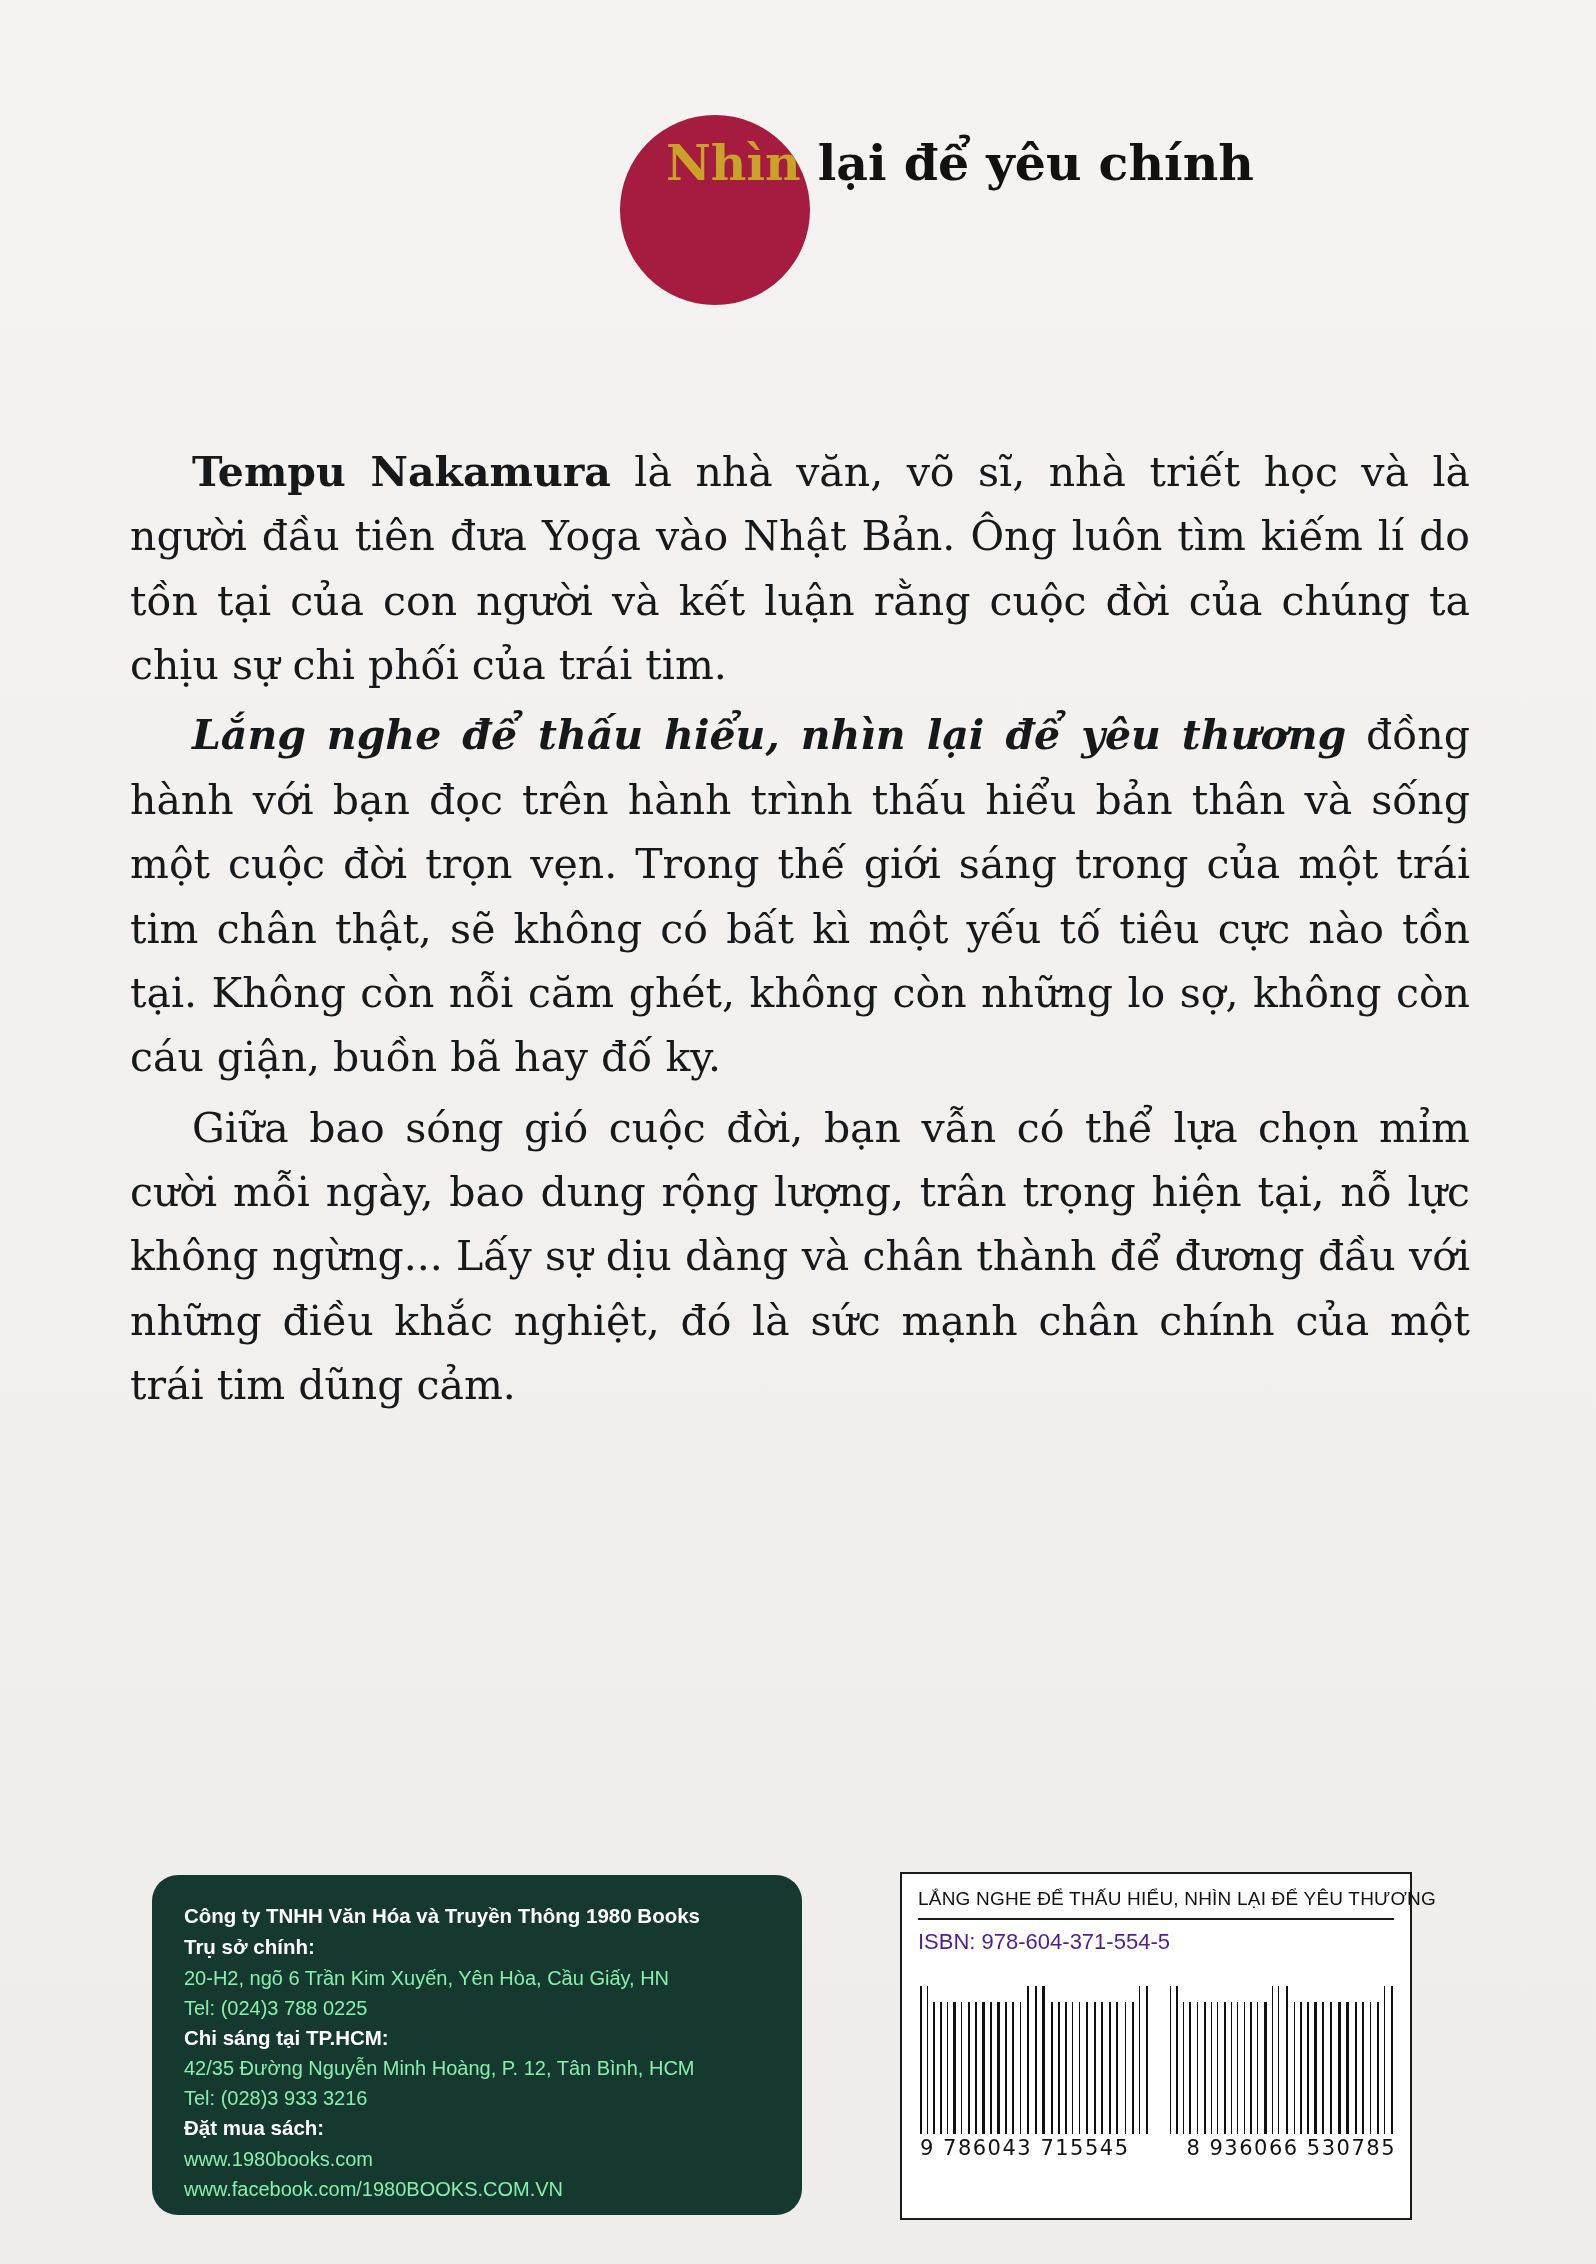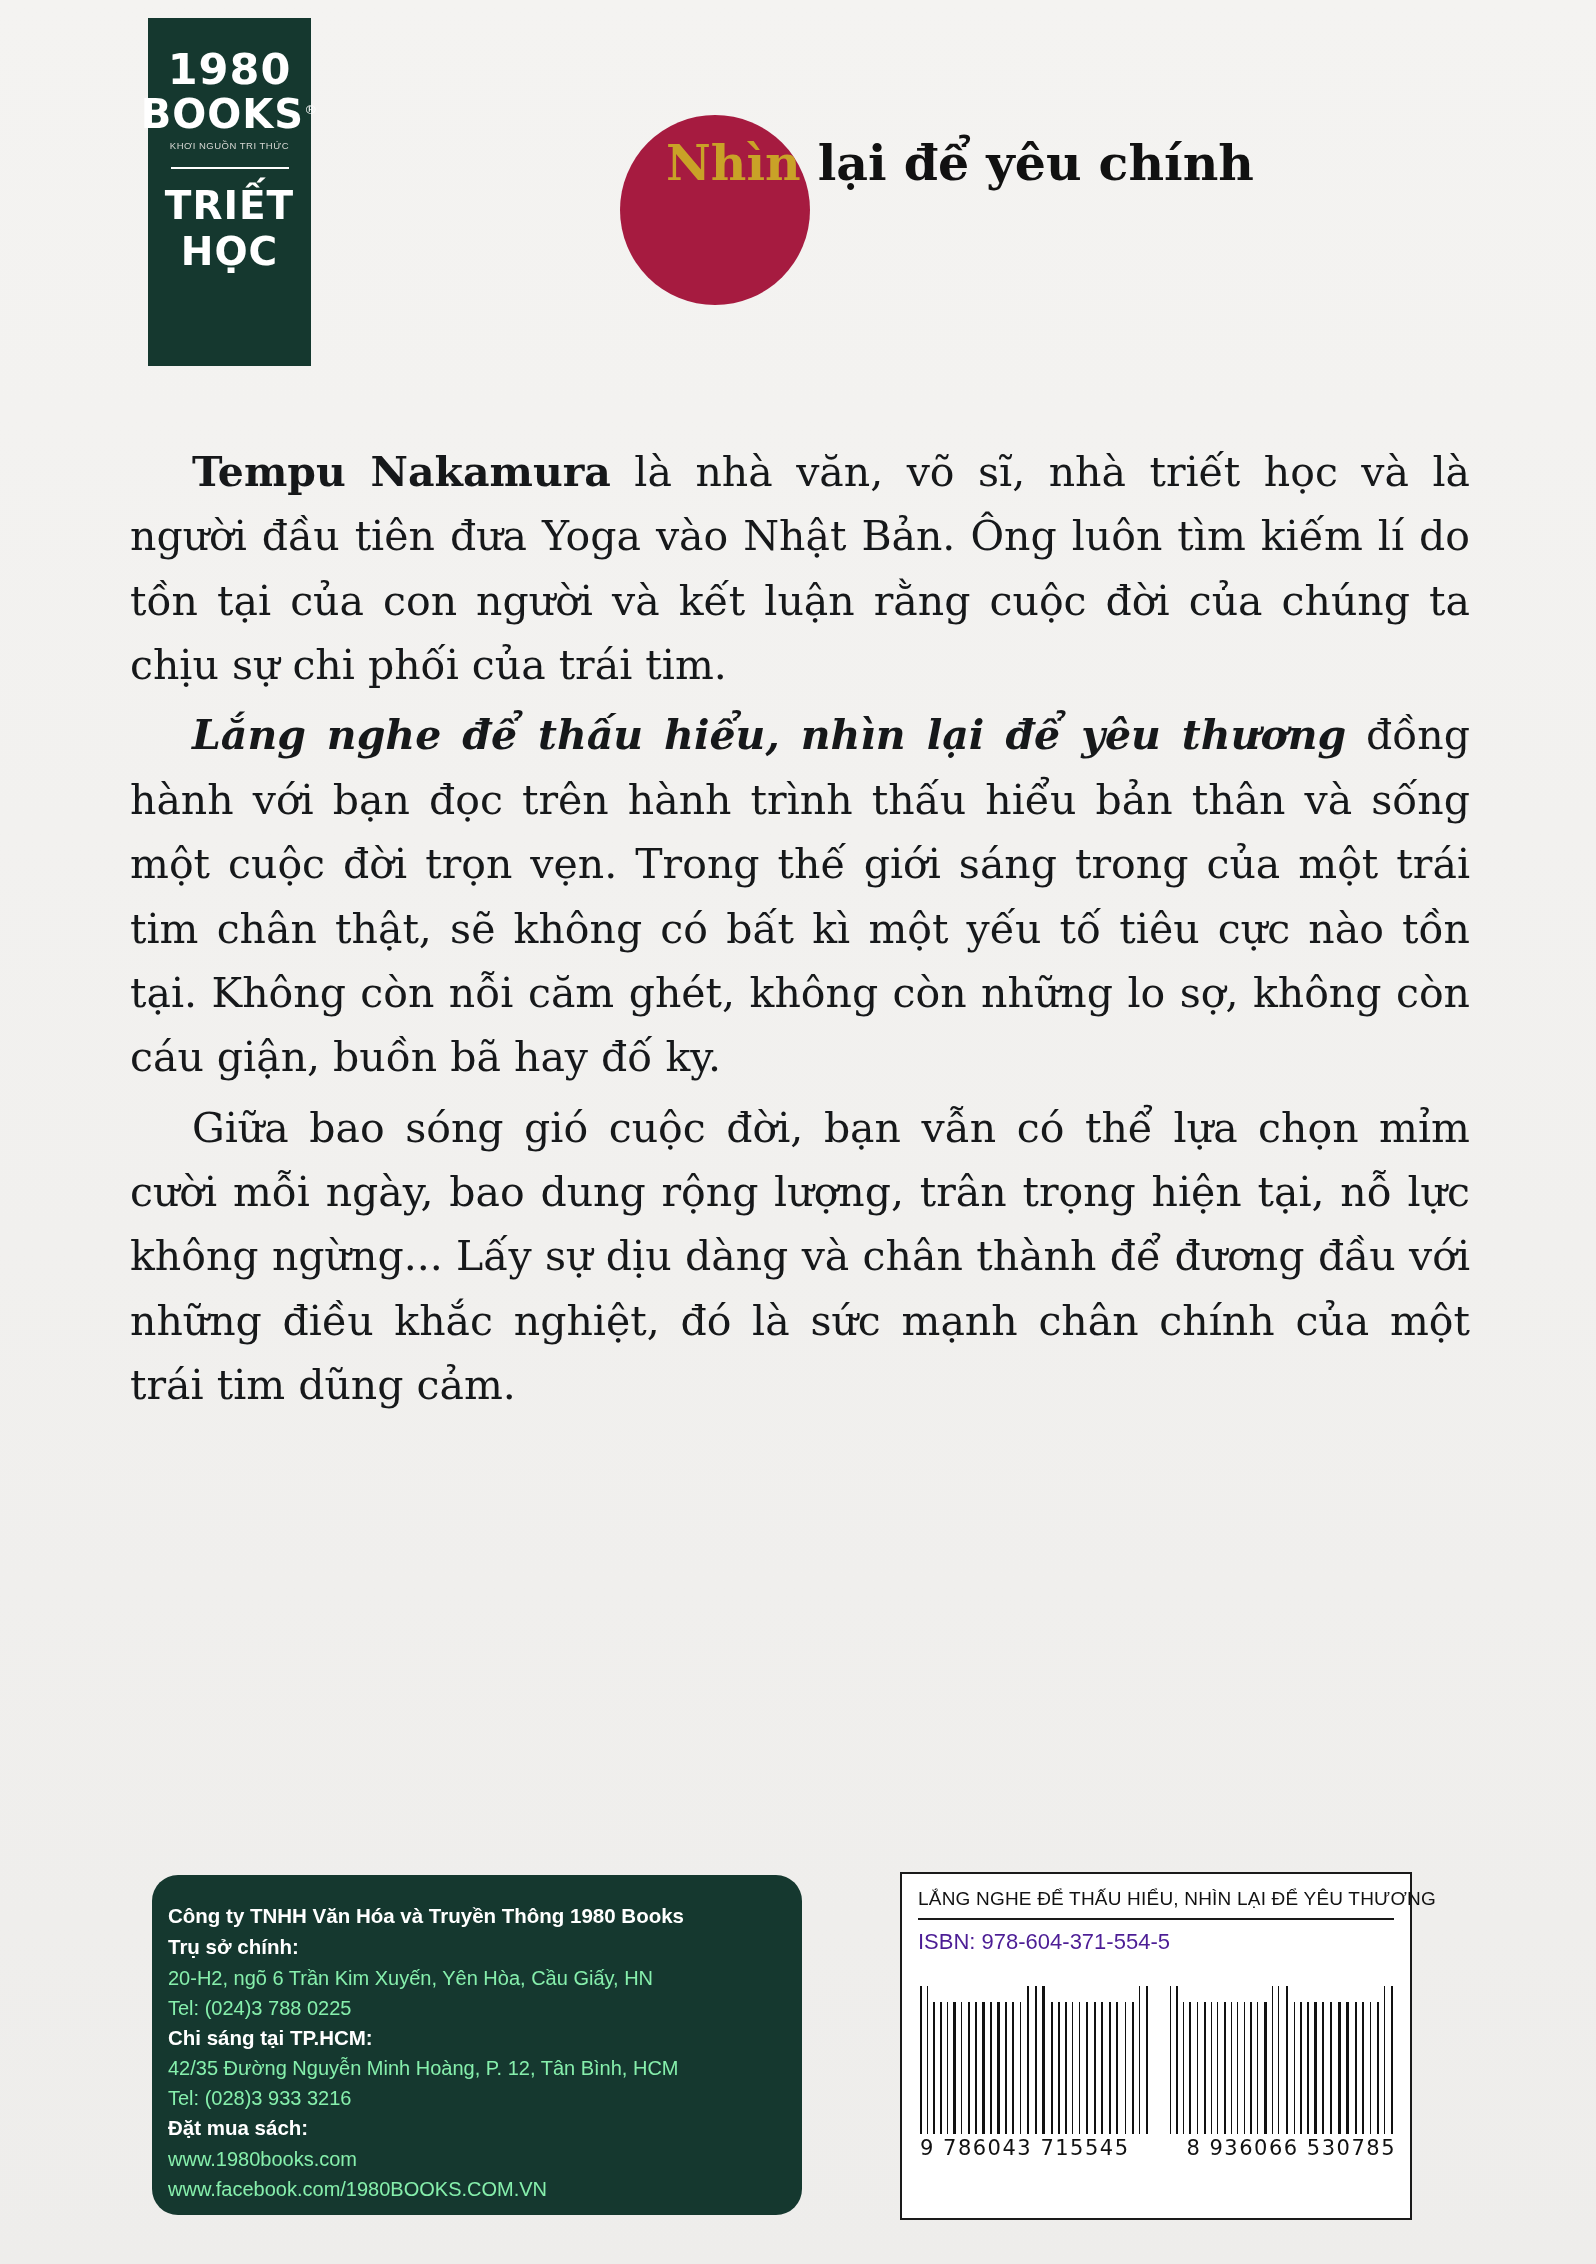--- a/index.html
+++ b/index.html
@@ -150,21 +150,21 @@
   
   .company-block {
     position: absolute;
     left: 152px;
     top: 1875px;
     width: 650px;
     height: 340px;
     background: #15382f;
     border-radius: 26px;
     box-sizing: border-box;
-    padding: 26px 16px;
+    padding: 26px 32px;
     color: #ffffff;
     font-family: "Liberation Sans", sans-serif;
   }
   .company-block .c-strong {
     font-weight: bold;
     font-size: 20.5px;
     line-height: 1.5;
   }
   .company-block .c-line {
     font-size: 20px;
@@ -242,30 +242,20 @@
     font-family: "Liberation Sans", sans-serif;
     font-size: 26px;
     color: #111;
   }
 </style>
 </head>
 <body>
 
 <div class="page">
 
-  <div class="pub-badge">
-    <div class="logo-year">1980</div>
-    <div class="logo-books">
-      <span>BOOKS</span><sup>®</sup>
-    </div>
-    <div class="logo-tag">KHƠI NGUỒN TRI THỨC</div>
-    <div class="rule"></div>
-    <div class="cat1">TRIẾT</div>
-    <div class="cat2">HỌC</div>
-  </div>
 
   <div class="title-block">
     <div class="title-dot"></div>
     <div class="title-lines">
       <div class="title-line second">
         <span class="hl">Nhìn</span><span> lại để yêu chính</span>
       </div>
     </div>
   </div>
 

